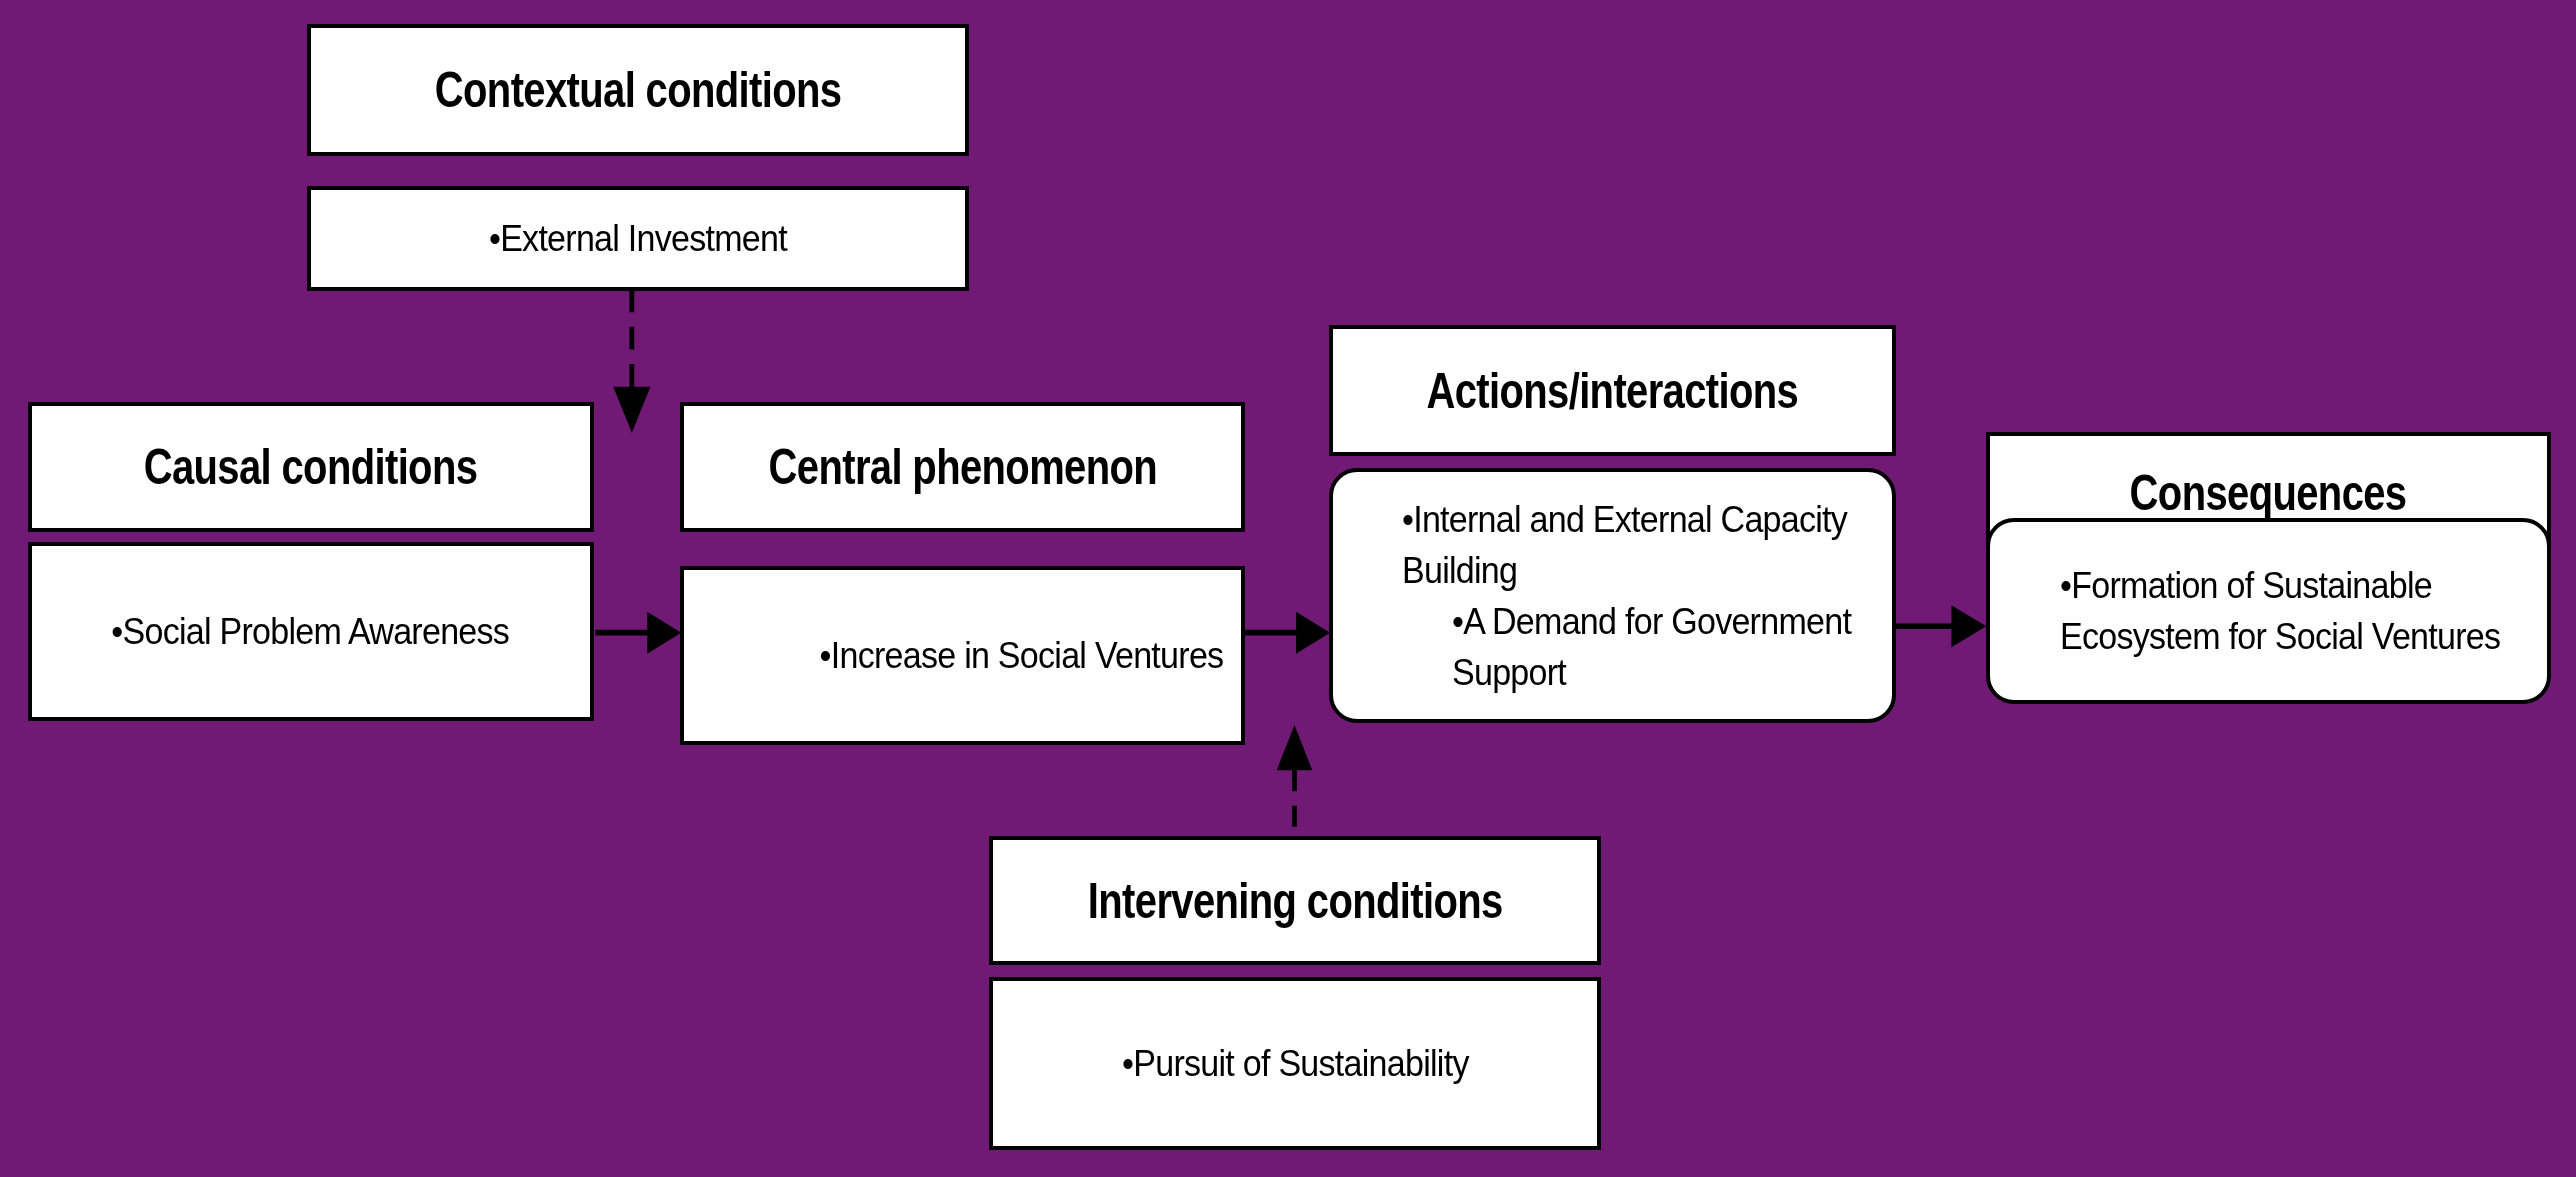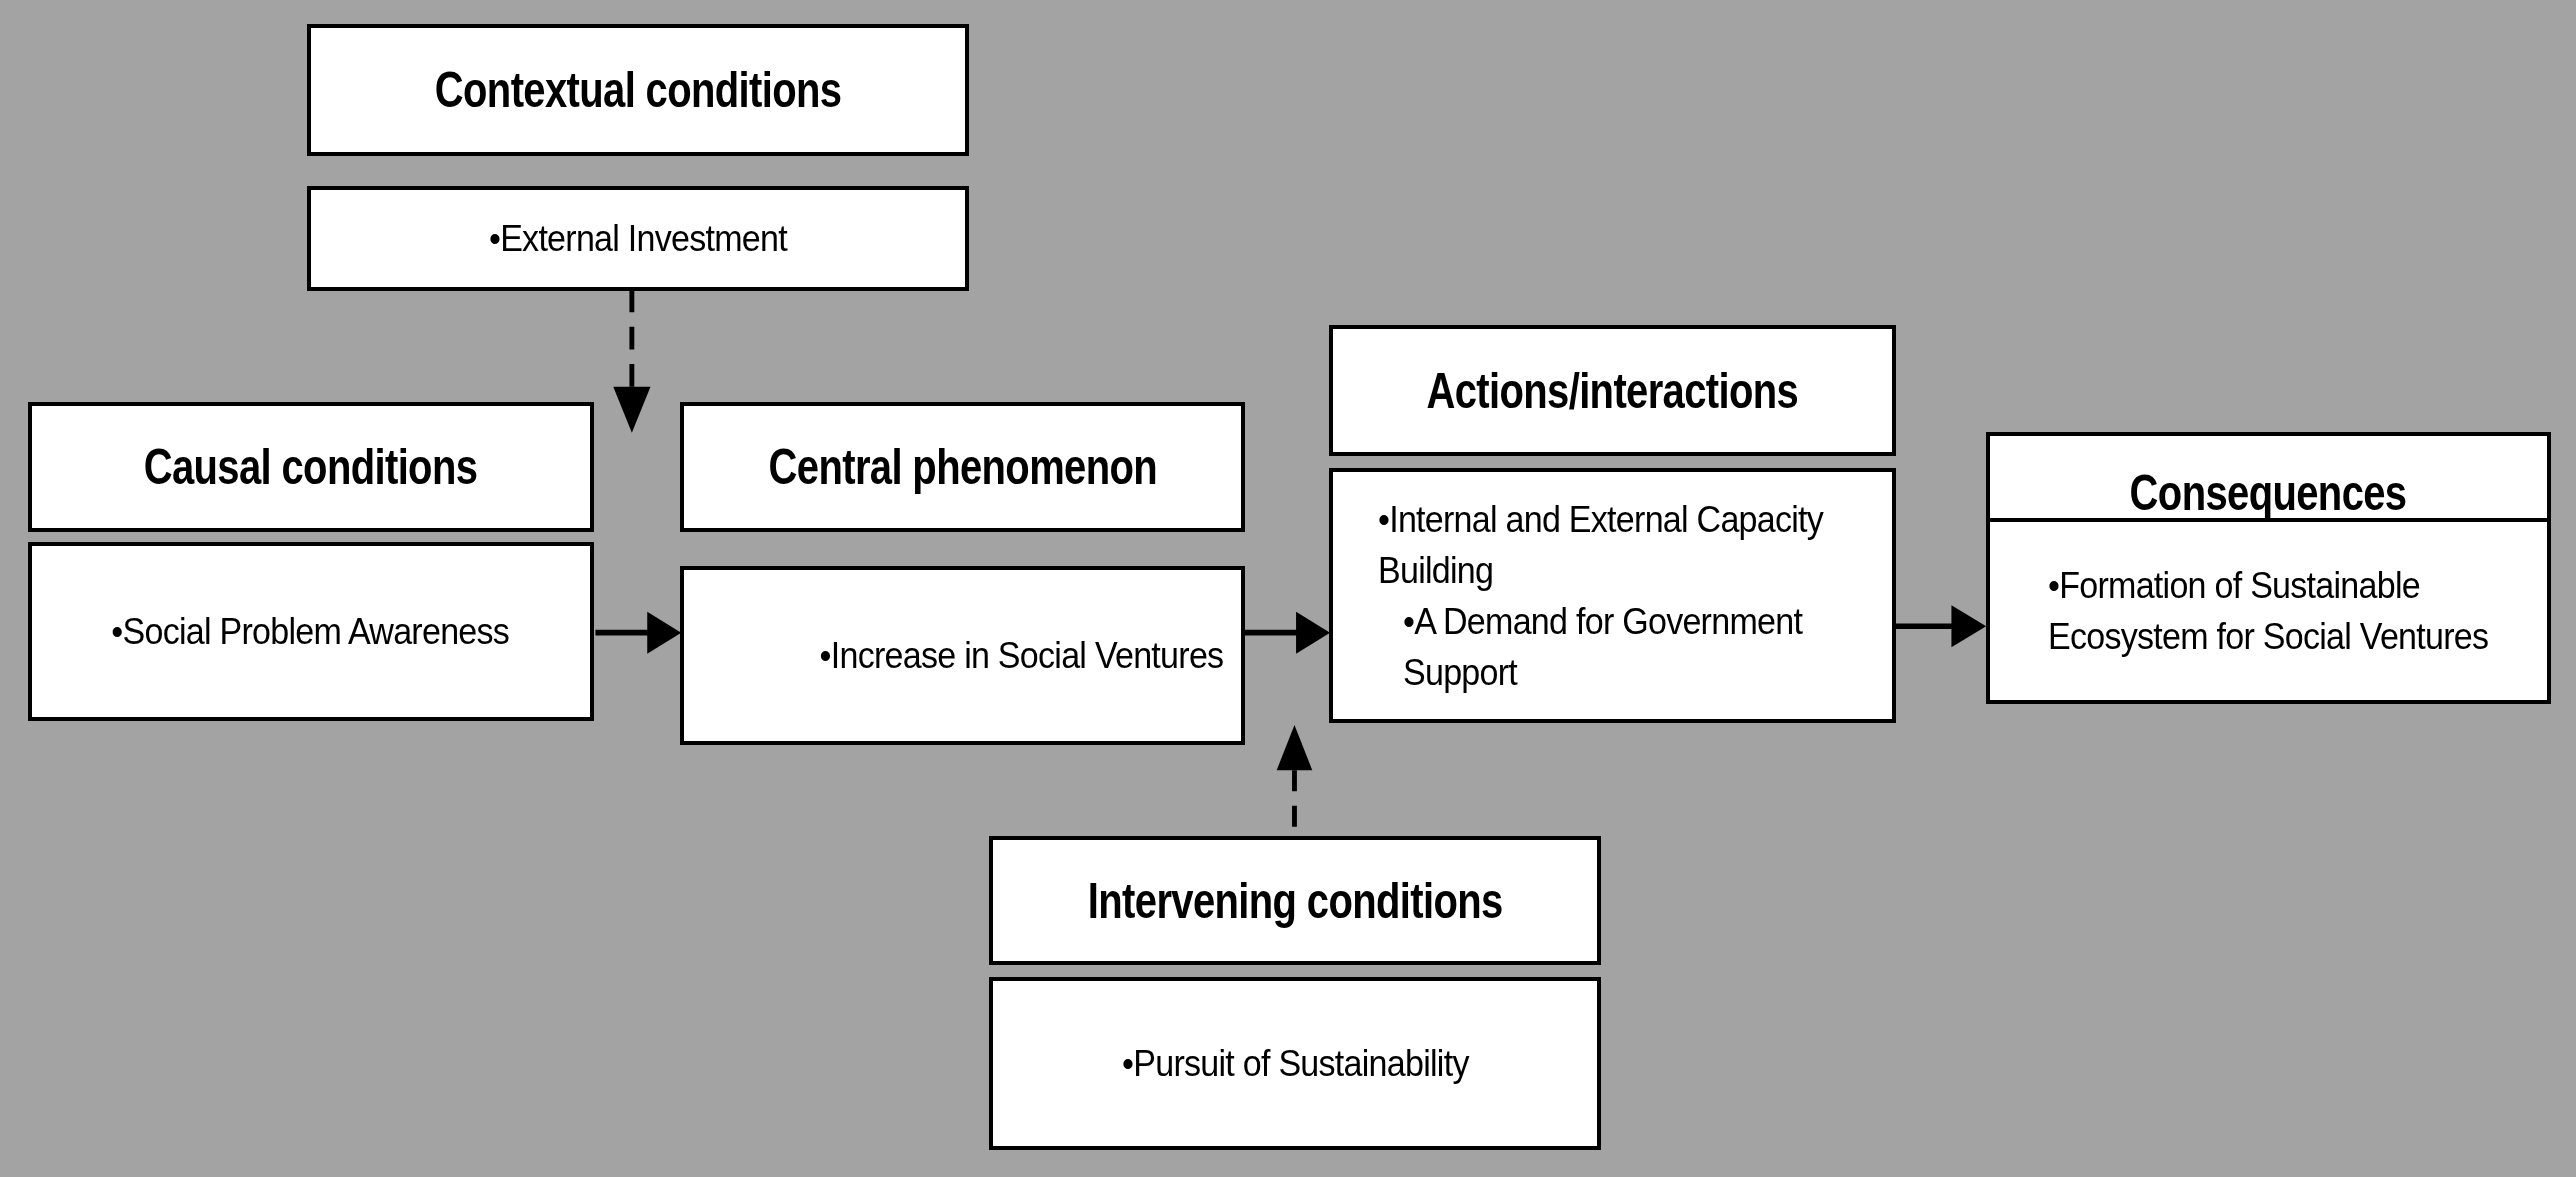--- a/index.html
+++ b/index.html
@@ -1,21 +1,21 @@
 <!DOCTYPE html>
 <html style="font-size:13px"><head>
 <meta charset="utf-8">
 <style>
   html, body { margin: 0; padding: 0; background: #ffffff; }
   body { width: 2576px; height: 1178px; font-family: "Liberation Sans", "DejaVu Sans", sans-serif; }
   #canvas {
     position: relative;
     width: 2576px;
     height: 1178px;
-    background: #a3a3a3;
+    background: #701a75;
     overflow: hidden;
   }
   .box {
     position: absolute;
     box-sizing: border-box;
     border: 4.9px solid #000000;
     background: #ffffff;
     display: flex;
     align-items: center;
     justify-content: center;
@@ -33,21 +33,21 @@
   .content-box { flex-direction: column; }
   .content-box .item {
     font-size: 37px;
     letter-spacing: -0.8px;
     line-height: 51px;
     white-space: pre-line;
     transform: scaleX(0.92);
     transform-origin: center center;
     text-align: center;
   }
-  .content-box.align-left { align-items: center; justify-content: center; }
+  .content-box.align-left { align-items: flex-end; justify-content: center; border-radius: 28px; }
   .content-box.align-left .item {
     text-align: left;
     transform-origin: left center;
   }
 
   
   #contextual-header   { left: 307px;  top: 24px;   width: 662px; height: 132px; }
   #contextual-content  { left: 307px;  top: 186px;  width: 662px; height: 105px; }
   #causal-header       { left: 27.5px;   top: 402px;  width: 566px; height: 130px; justify-content: center; }
   #causal-content      { left: 27.5px;   top: 542px;  width: 566px; height: 179px; }

